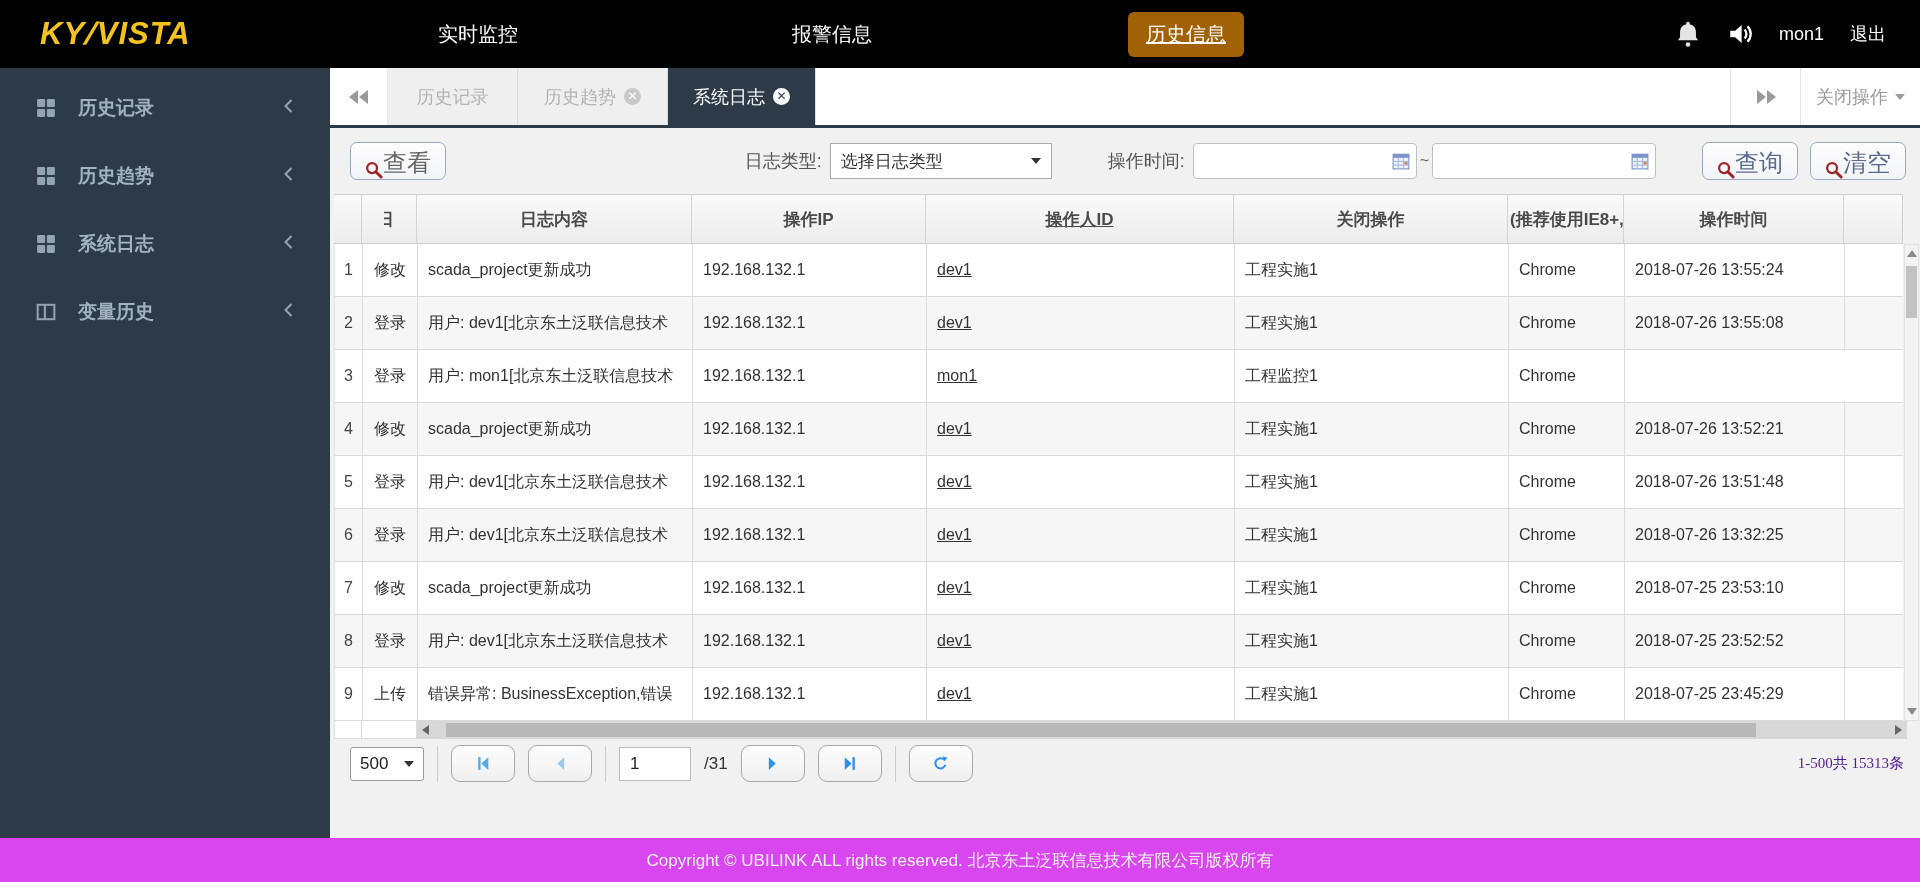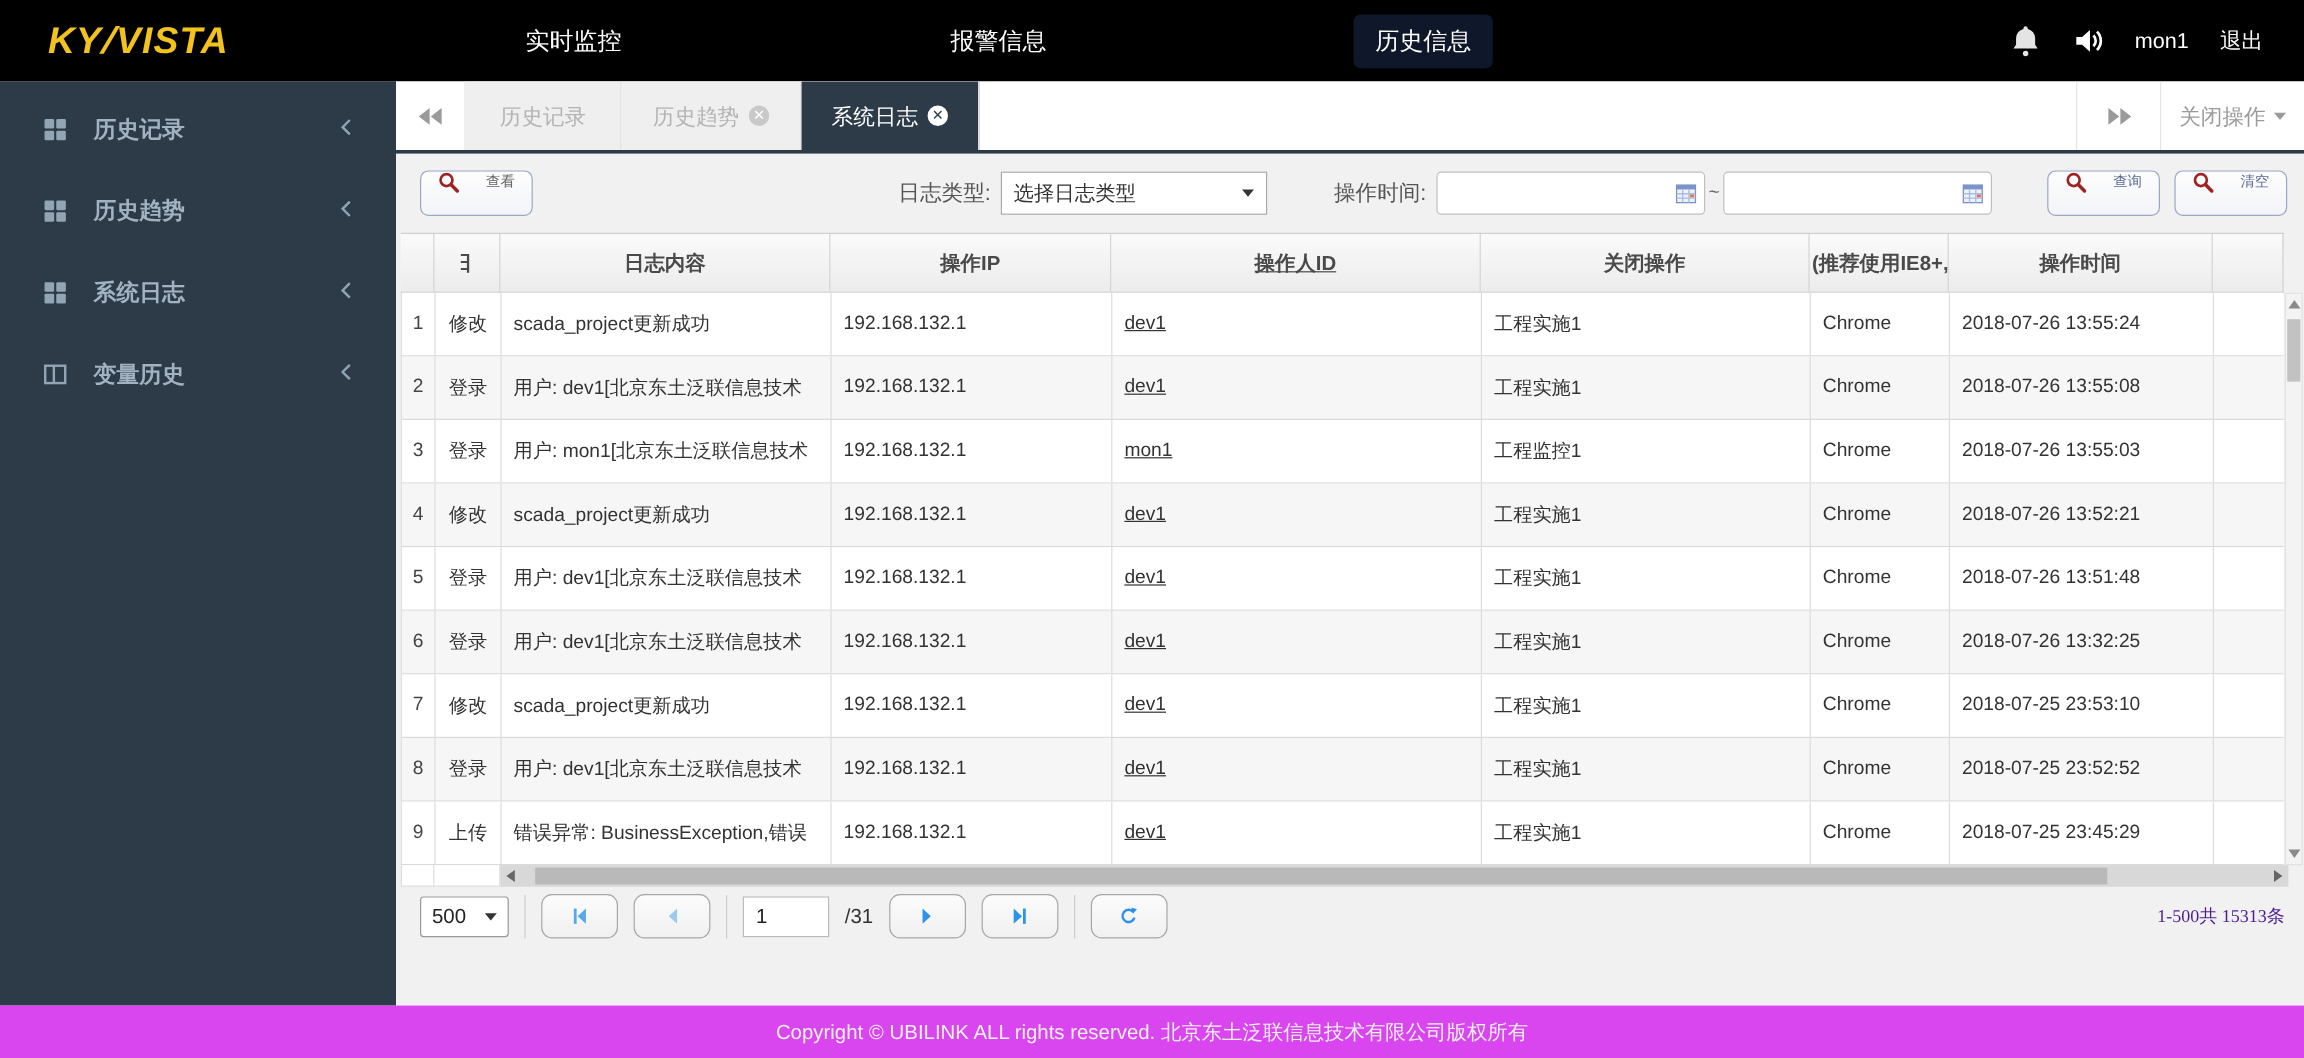--- a/index.html
+++ b/index.html
@@ -7,21 +7,21 @@
     font-family:"Liberation Sans","DejaVu Sans",sans-serif; background:#f1f1f1; }
   .app { width:1920px; height:882px; display:flex; flex-direction:column; }
 
   
   .topbar { height:68px; background:#000; display:flex; align-items:center; flex-shrink:0; }
   .logo { width:300px; padding-left:40px; font-style:italic; font-weight:bold;
           font-size:31px; color:#f2c21d; letter-spacing:1px; white-space:nowrap; }
   .logo .slash { display:inline-block; transform:skewX(-12deg); margin:0 1px; }
   .topnav { display:flex; align-items:center; gap:238px; margin-left:120px; }
   .nav-item { color:#fff; font-size:20px; padding:9px 18px; border-radius:6px; cursor:pointer; white-space:nowrap; }
-  .nav-item.active { background:#0f172a; }
+  .nav-item.active { background:#a16207;text-decoration:underline; }
   .top-right { margin-left:auto; display:flex; align-items:center; gap:26px; padding-right:34px; }
   .top-right .user, .top-right .logout { color:#fff; font-size:18px; }
   .icon-btn svg { display:block; }
 
   
   .main { flex:1; display:flex; min-height:0; }
   .sidebar { width:330px; background:#2d3b49; flex-shrink:0; padding-top:18px; }
   .side-item { height:44px; margin-bottom:24px; display:flex; align-items:center;
                padding:0 36px 0 36px; cursor:pointer; }
   .side-item .s-icon { width:20px; height:20px; margin-right:22px; flex-shrink:0; }
@@ -50,23 +50,23 @@
   .caret-down { width:0; height:0; border-left:5px solid transparent; border-right:5px solid transparent;
                 border-top:6px solid #9a9a9a; display:inline-block; }
 
   
   .panel-title { height:46px; margin-top:4px; background:#f0f0f0; border-bottom:1px solid #d5d5d5;
                  display:flex; align-items:center; padding-left:24px;
                  color:#33517a; font-size:18px; font-weight:bold; flex-shrink:0; }
 
   
   .toolbar { height:66px; display:flex; align-items:center; padding:0 14px 0 20px; flex-shrink:0; }
-  .btn { height:38px; display:inline-flex; align-items:flex-start; gap:22px; padding:0 14px;
+  .btn { height:38px; display:inline-flex; align-items:flex-end; gap:0; padding:0 14px;
          background:linear-gradient(#fdfdfd,#f3f4f8); border:1px solid #9aa8c7; border-radius:7px;
-         font-size:12px; cursor:pointer; }
+         font-size:24px; cursor:pointer; }
   .btn .b-label { color:#666; }
   .btn.query .b-label, .btn.clear .b-label { color:#5a6a8f; }
   .toolbar .right-filters { margin-left:auto; display:flex; align-items:center; }
   .f-label { font-size:18px; color:#555; margin-right:8px; white-space:nowrap; }
   .select-box { width:222px; height:36px; background:#fff; border:1px solid #aaa; display:flex;
                 align-items:center; padding:0 10px; font-size:17px; color:#333; cursor:pointer; }
   .select-box .caret-down { margin-left:auto; border-top-color:#333; }
   .date-input { width:224px; height:36px; background:#fff; border:1px solid #c0c0c0; border-radius:4px;
                 display:flex; align-items:center; justify-content:flex-end; padding-right:6px; cursor:text; }
   .tilde { color:#666; font-size:16px; margin:0 3px; }
@@ -345,21 +345,20 @@
     <div class="td c8"></div>
   </div>
               <div class="tr">
     <div class="td c0">3</div>
     <div class="td c1">登录</div>
     <div class="td c2">用户: mon1[北京东土泛联信息技术</div>
     <div class="td c3">192.168.132.1</div>
     <div class="td c4">mon1</div>
     <div class="td c5">工程监控1</div>
     <div class="td c6">Chrome</div>
-    <div class="td c7">2018-07-26 13:55:03</div>
     <div class="td c8"></div>
   </div>
               <div class="tr alt">
     <div class="td c0">4</div>
     <div class="td c1">修改</div>
     <div class="td c2">scada_project更新成功</div>
     <div class="td c3">192.168.132.1</div>
     <div class="td c4">dev1</div>
     <div class="td c5">工程实施1</div>
     <div class="td c6">Chrome</div>

